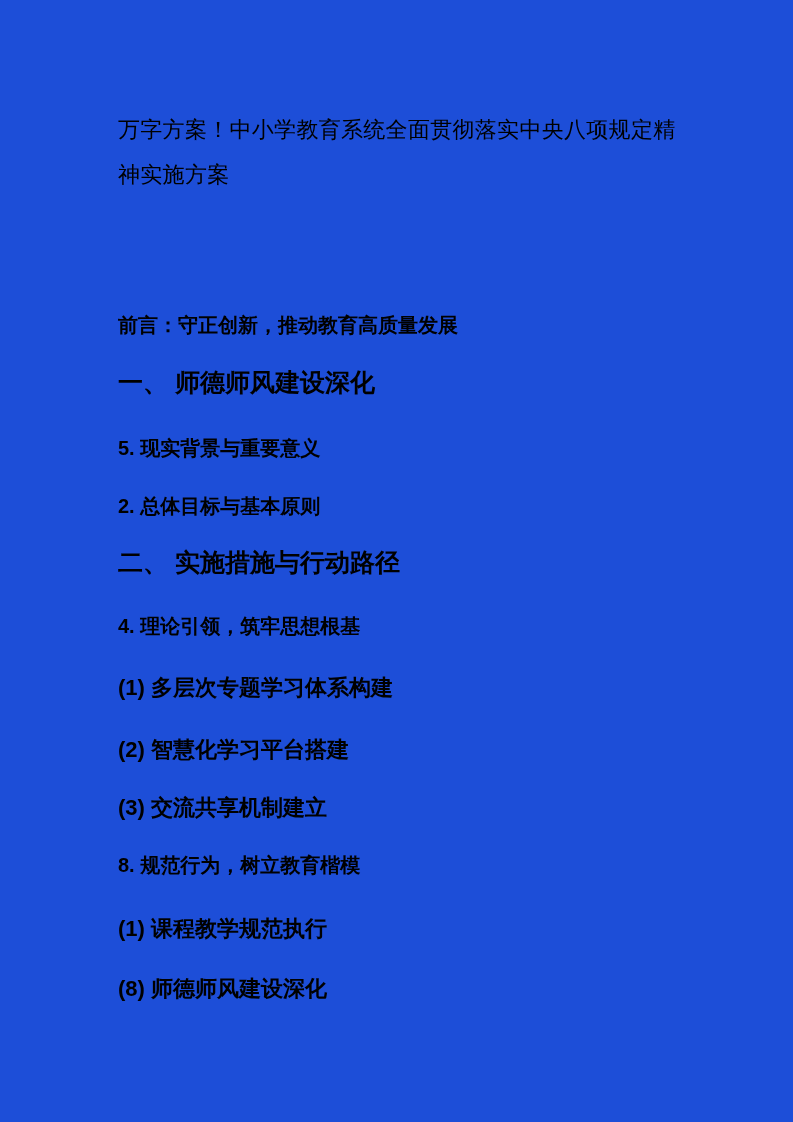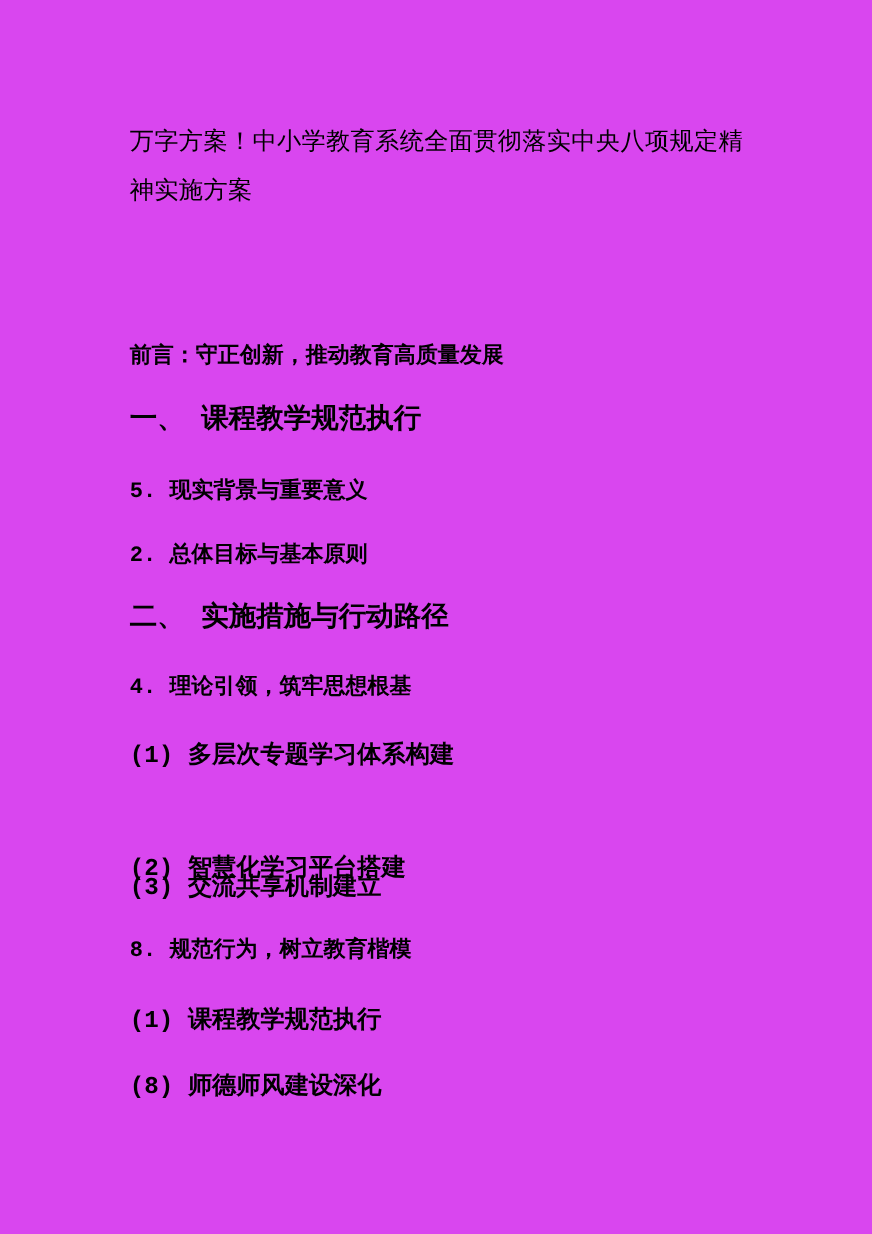--- a/index.html
+++ b/index.html
@@ -4,23 +4,23 @@
 <style>
   html, body {
     margin: 0;
     padding: 0;
     background: #ffffff;
   }
   .page {
     position: relative;
     width: 793px;
     height: 1122px;
-    background: #d946ef;
+    background: #1d4ed8;
     color: #000000;
-    font-family: Liberation Mono, monospace;
+    font-family: Liberation Sans, sans-serif;
     overflow: hidden;
   }
   .blk {
     position: absolute;
     left: 118px;
     white-space: nowrap;
     color: #000000;
   }
   .doc-title {
     width: 568px;
@@ -60,33 +60,33 @@
 </head>
 <body>
 
 <div class="page">
 
   <div class="blk doc-title" style="top:107px">万字方案！中小学教育系统全面贯彻落实中央八项规定精神实施方案</div>
 
 
   <div class="blk h-preface" style="top:311px">前言：守正创新，推动教育高质量发展</div>
 
-  <div class="blk h-chapter" style="top:366px">一、 课程教学规范执行</div>
+  <div class="blk h-chapter" style="top:366px">一、 师德师风建设深化</div>
 
   <div class="blk h-section" style="top:435px">5. 现实背景与重要意义</div>
 
   <div class="blk h-section" style="top:493px">2. 总体目标与基本原则</div>
 
   <div class="blk h-chapter" style="top:546px">二、 实施措施与行动路径</div>
 
   <div class="blk h-section" style="top:613px">4. 理论引领，筑牢思想根基</div>
 
   <div class="blk h-item" style="top:676px">(1) 多层次专题学习体系构建</div>
 
-  <div class="blk h-item" style="top:778px">(2) 智慧化学习平台搭建</div>
+  <div class="blk h-item" style="top:738px">(2) 智慧化学习平台搭建</div>
 
   <div class="blk h-item" style="top:796px">(3) 交流共享机制建立</div>
 
   <div class="blk h-section" style="top:852px">8. 规范行为，树立教育楷模</div>
 
   <div class="blk h-item" style="top:917px">(1) 课程教学规范执行</div>
 
   <div class="blk h-item" style="top:977px">(8) 师德师风建设深化</div>
 
 </div>

